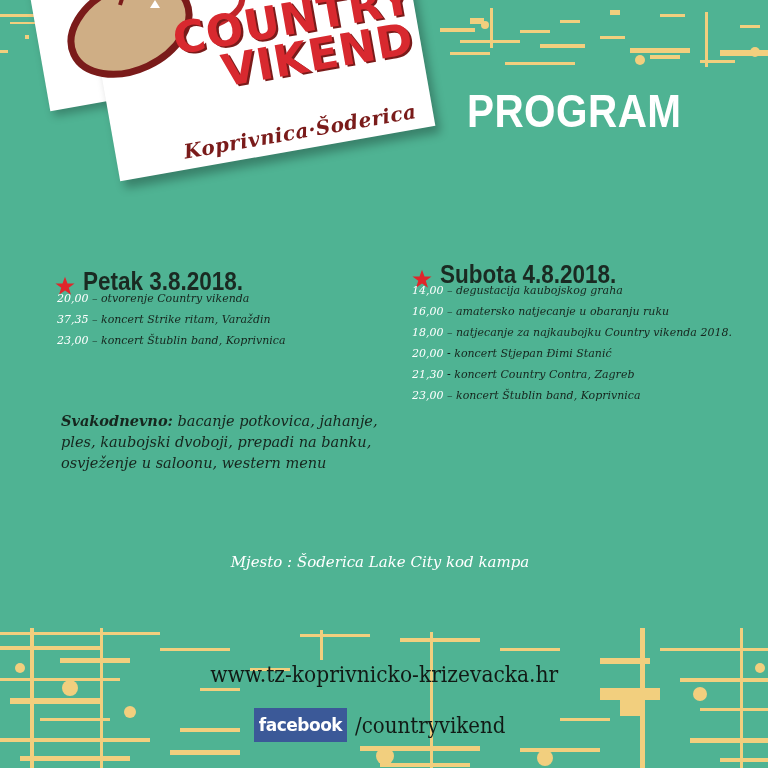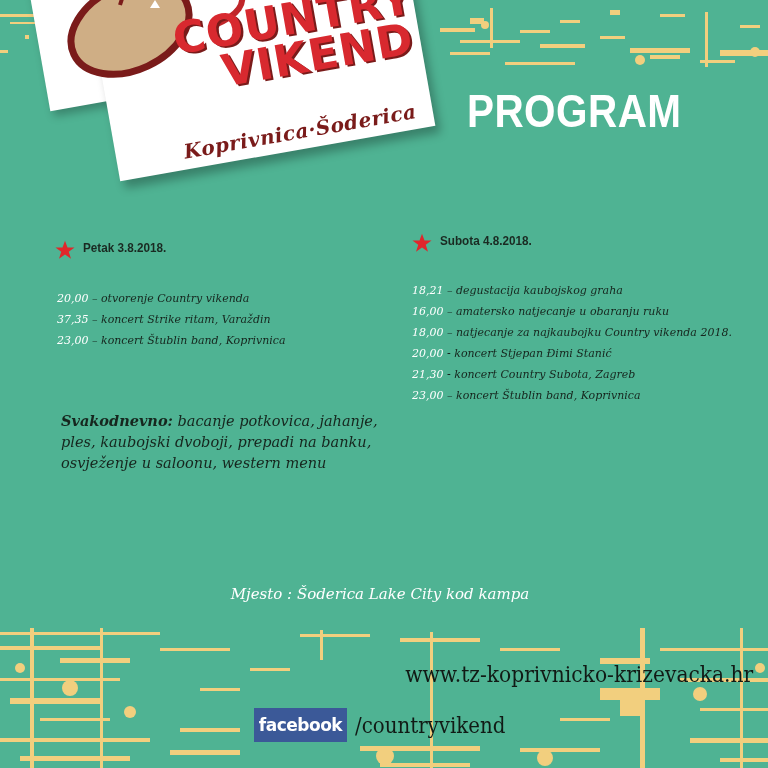--- a/index.html
+++ b/index.html
@@ -68,25 +68,26 @@
       font-size: 46px;
       color: #ffffff;
       transform: scaleX(0.88);
       transform-origin: 0 0;
       letter-spacing: 0.5px;
     }
 
     .day-heading {
       position: absolute;
       display: flex;
-      align-items: flex-start;
+      align-items: flex-end;
       font-family: "Liberation Sans", sans-serif;
       font-weight: bold;
-      font-size: 13px;
+      font-size: 25px;
       color: #1a2a22;
+      margin-top: 27px;
     }
     .day-heading .star { width: 20px; height: 20px; margin-right: 8px; }
     .day-heading .txt { transform: scaleX(0.9); transform-origin: 0 50%; display: inline-block; }
 
     .schedule {
       position: absolute;
       font-family: "DejaVu Serif", serif;
       font-style: italic;
       font-size: 11px;
       line-height: 21px;
@@ -110,26 +111,26 @@
     .venue {
       position: absolute;
       left: 0; width: 768px; top: 553px;
       text-align: center;
       font-family: "DejaVu Serif", serif;
       font-style: italic;
       font-size: 15px;
       color: #ffffff;
       padding-left: 0;
     }
-    .venue span { display: inline-block; margin-left: -8px; margin-top: 32px; }
+    .venue span { display: inline-block; margin-left: -8px; }
 
     .website {
       position: absolute;
       left: 0; width: 768px; top: 662px;
-      text-align: right;
+      text-align: center;
       font-family: "DejaVu Serif", serif;
       font-size: 22px;
       color: #111a15;
       text-decoration: none;
       display: block;
     }
     .website span { display: inline-block; transform: scaleX(0.92); margin-left: 0px; }
 
     .fb-row {
       position: absolute;
@@ -269,25 +270,25 @@
   <span class="lbl">Svakodnevno:</span><span> bacanje potkovica, jahanje, ples, kaubojski dvoboji, prepadi na banku, osvježenje u saloonu, western menu</span>
 </div>
 
 <div class="day-heading" style="left:412px; top:233px;">
   <svg class="star" viewBox="0 0 24 24">
       <polygon points="12,1 15,9 23.5,9 16.5,14 19.2,22.5 12,17.3 4.8,22.5 7.5,14 0.5,9 9,9" fill="#e0262b"></polygon>
     </svg>
   <span class="txt">Subota 4.8.2018.</span>
 </div>
 <div class="schedule schedule-right" style="left:412px; top:280px;">
-  <div class="row"><span class="time">18,21</span><span> – degustacija kaubojskog graha</span></div>
+  <div class="row"><span class="time">14,00</span><span> – degustacija kaubojskog graha</span></div>
   <div class="row"><span class="time">16,00</span><span> – amatersko natjecanje u obaranju ruku</span></div>
   <div class="row"><span class="time">18,00</span><span> – natjecanje za najkaubojku Country vikenda 2018.</span></div>
   <div class="row"><span class="time">20,00</span><span> -  koncert Stjepan Đimi Stanić</span></div>
-  <div class="row"><span class="time">21,30</span><span> -  koncert Country Subota, Zagreb</span></div>
+  <div class="row"><span class="time">21,30</span><span> -  koncert Country Contra, Zagreb</span></div>
   <div class="row"><span class="time">23,00</span><span> – koncert Štublin band, Koprivnica</span></div>
 </div>
 
 <div class="venue"><span>Mjesto : Šoderica Lake City kod kampa</span></div>
 
 <a class="website"><span>www.tz-koprivnicko-krizevacka.hr</span></a>
 <a class="fb-row">
   <span class="fb-badge">facebook</span>
   <span class="fb-handle">/countryvikend</span>
 </a>

